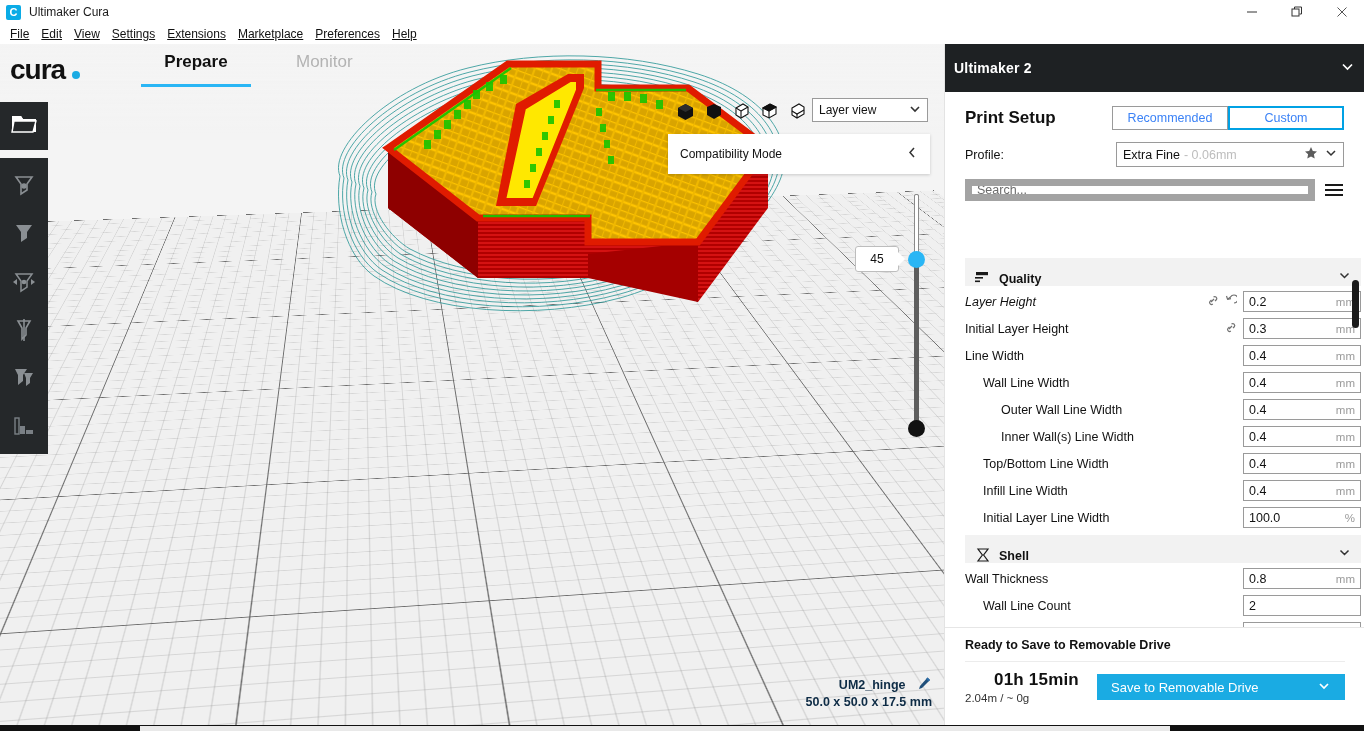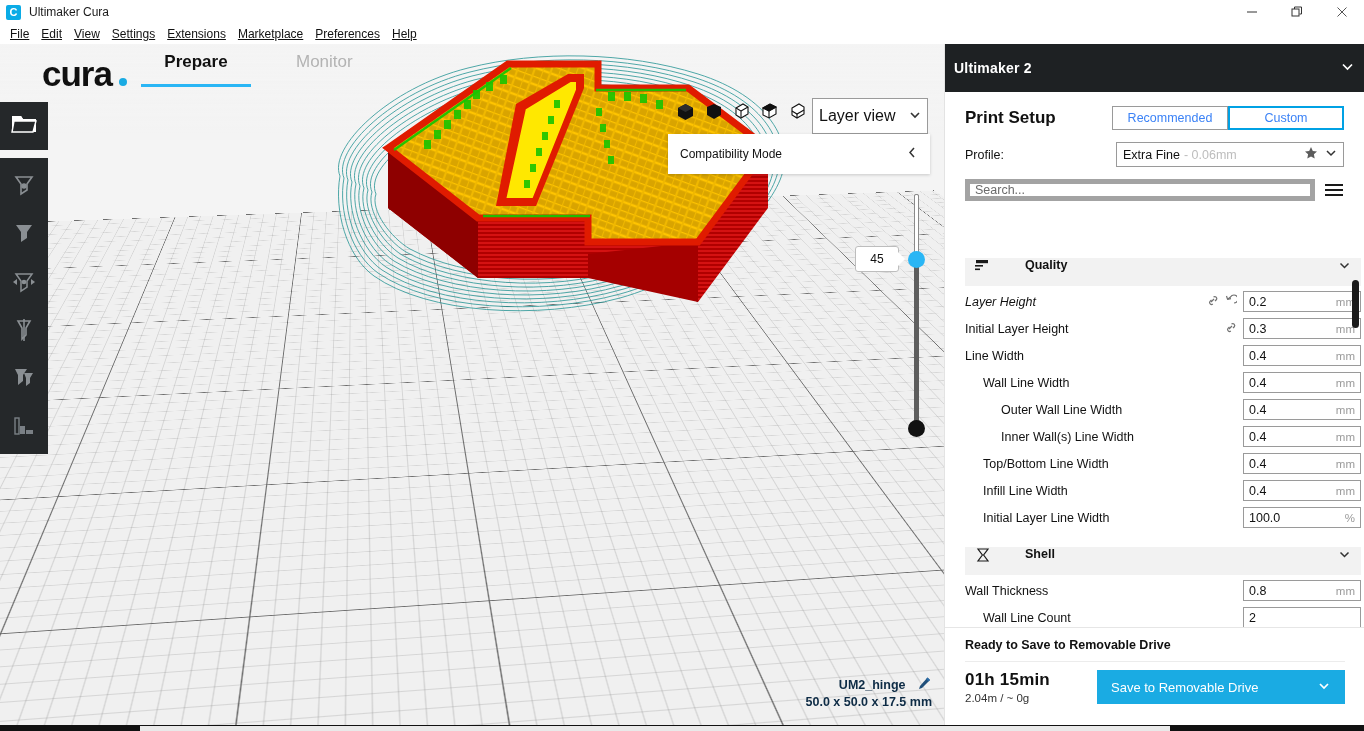--- a/index.html
+++ b/index.html
@@ -84,23 +84,23 @@
   .tool-btn {
     width: 48px; height: 48px; display: flex; align-items: center; justify-content: center;
   }
 
   
   .viewmodes {
     position: absolute; left: 672px; top: 56px; display: flex; gap: 2px; align-items: center;
   }
   .vm-btn { width: 26px; height: 22px; display: flex; align-items: center; justify-content: center; }
   .view-select {
-    position: absolute; left: 812px; top: 54px; width: 116px; height: 36px;
+    position: absolute; left: 812px; top: 54px; width: 116px; height: 24px;
     background: #fff; border: 1px solid #9a9a9a; display: flex; align-items: center;
-    padding: 0 6px; font-size: 16px; color: #111;
+    padding: 0 6px; font-size: 12px; color: #111;
   }
   .view-select .chev { margin-left: auto; }
 
   .compat-popup {
     position: absolute; left: 668px; top: 90px; width: 262px; height: 40px;
     background: #fff; display: flex; align-items: center; padding: 0 12px;
     font-size: 12px; color: #111; box-shadow: 0 1px 3px rgba(0,0,0,.18);
   }
   .compat-popup .caret { margin-left: auto; color: #333; font-size: 13px; }
 
@@ -170,35 +170,35 @@
     background: #fff; display: flex; align-items: center; padding: 0 6px;
     font-size: 12.5px;
   }
   .pf-name { color: #111; }
   .pf-sub { color: #bdbdbd; margin-left: 4px; }
   .pf-star { margin-left: auto; color: #5c5c5c; font-size: 13px; }
   .pf-chev { margin-left: 7px; }
 
   .search-row { display: flex; align-items: center; padding: 12px 20px 0 20px; gap: 10px; }
   .search-input {
-    width: 350px; height: 22px; border: 5px solid #a3a3a3; background: #fff;
+    width: 350px; height: 22px; border: 7px solid #a3a3a3; background: #fff;
     font-size: 12.5px; color: #111; padding: 0 5px; outline: none;
     font-family: "Liberation Sans", sans-serif;
   }
   .search-input::placeholder { color: #6b6b6b; }
   .hamburger { width: 18px; display: flex; flex-direction: column; gap: 3px; }
   .hamburger i { display: block; height: 2px; background: #1a1a1a; }
 
   .settings-scroll {
     position: absolute; top: 214px; left: 0; width: 420px; height: 411px;
     overflow: hidden; padding-left: 20px; padding-right: 4px;
   }
   .cat-header {
-    display: flex; align-items: flex-start; height: 28px; background: #f2f2f2;
-    padding: 0 10px 0 6px; margin-bottom: 2px; gap: 26px;
+    display: flex; align-items: flex-end; height: 28px; background: #f2f2f2;
+    padding: 0 10px 0 6px; margin-bottom: 2px;
   }
   .cat-icon { width: 24px; display: flex; justify-content: center; align-items: center; }
   .cat-name { font-size: 12.5px; font-weight: bold; color: #111; margin-left: 4px; }
   .cat-header .chev { margin-left: auto; }
 
   .setting-row { display: flex; align-items: center; height: 27px; }
   .s-label { font-size: 12.5px; color: #111; white-space: nowrap; }
   .s-label.italic { font-style: italic; }
   .s-icons { margin-left: auto; display: flex; align-items: center; gap: 5px; padding-right: 6px; }
   .s-field {
@@ -228,24 +228,24 @@
   .save-area {
     position: absolute; bottom: 8px; left: 0; width: 420px; height: 96px;
     background: #fff; border-top: 1px solid #e6e6e6;
   }
   .ready-text {
     font-size: 12.5px; font-weight: bold; color: #111; padding: 10px 20px 0 20px;
   }
   .ready-sep { height: 1px; background: #ececec; margin: 9px 20px 0 20px; }
   .save-row { display: flex; align-items: center; padding: 8px 20px 0 20px; }
   .time-block { }
-  .time-main { font-size: 17px; font-weight: bold; color: #111; letter-spacing: .2px; }
+  .time-main { font-size: 17px; font-weight: bold; color: #111; letter-spacing: .2px; margin-left: 29px; }
   .time-sub { font-size: 11.5px; color: #333; margin-top: 2px; }
   .save-btn {
-    margin-left: auto; width: 248px; height: 34px; background: #1aabe3;
+    margin-left: auto; width: 248px; height: 26px; background: #1aabe3;
     display: flex; align-items: center; color: #fff; font-size: 13px;
     padding: 0 14px;
     gap: 32px;
   }
   .save-btn .chev { margin-left: auto; }
 
   .bottom-strip {
     position: absolute; bottom: 0; left: 0; width: 1364px; height: 6px; background: #111;
   }
   .bottom-strip-inner {
@@ -421,21 +421,21 @@
       <div class="tool-btn">
         <svg width="26" height="26" viewBox="0 0 26 26">
           <rect x="4" y="5" width="4" height="16" fill="none" stroke="#7a8085" stroke-width="1.4"></rect>
           <rect x="9" y="13" width="5" height="8" fill="#7a8085"></rect>
           <rect x="15" y="17" width="7" height="4" fill="#7a8085"></rect>
         </svg>
       </div>
     </div>
 
     <div style="position:absolute;left:10px;top:10px;display:flex;align-items:baseline;">
-      <span style="font-size:35px;font-weight:bold;letter-spacing:-1px;color:#111;font-family:'Liberation Sans',sans-serif;margin-left:32px;">cura</span>
+      <span style="font-size:28px;font-weight:bold;letter-spacing:-1px;color:#111;font-family:'Liberation Sans',sans-serif;">cura</span>
       <span style="width:8px;height:8px;background:#1aabe3;border-radius:50%;margin-left:7px;display:inline-block;"></span>
     </div>
     <div style="position:absolute;left:141px;top:8px;text-align:center;">
       <div style="font-size:17px;font-weight:bold;color:#111;">Prepare</div>
       <div style="width:110px;height:3px;background:#2ab6f5;margin-top:12px;"></div>
     </div>
     <div style="position:absolute;left:296px;top:8px;font-size:17px;color:#b3b3b3;">Monitor</div>
 
     <div class="viewmodes">
       <div class="vm-btn">
@@ -673,21 +673,21 @@
 
       <div class="setting-row">
         <span class="s-label ind1">Initial Layer Line Width</span>
         <span class="s-icons"></span>
         <span class="s-field">
           <span class="s-val">100.0</span>
           <span class="s-unit">%</span>
         </span>
       </div>
 
-      <div class="cat-header" style="margin-top:16px;">
+      <div class="cat-header" style="margin-top:4px;">
         <span class="cat-icon">
           <svg width="18" height="16" viewBox="0 0 18 16" fill="none" stroke="#1a1a1a" stroke-width="1.2">
             <path d="M4,2 H14 L9.6,8 L14,14 H4 L8.4,8 Z"></path>
           </svg>
         </span>
         <span class="cat-name">Shell</span>
         <span class="chev">
           <svg width="13" height="13" viewBox="0 0 13 13" fill="none" stroke="#333" stroke-width="1.5">
               <polyline points="2.5,4.5 6.5,8.5 10.5,4.5"></polyline>
             </svg>

